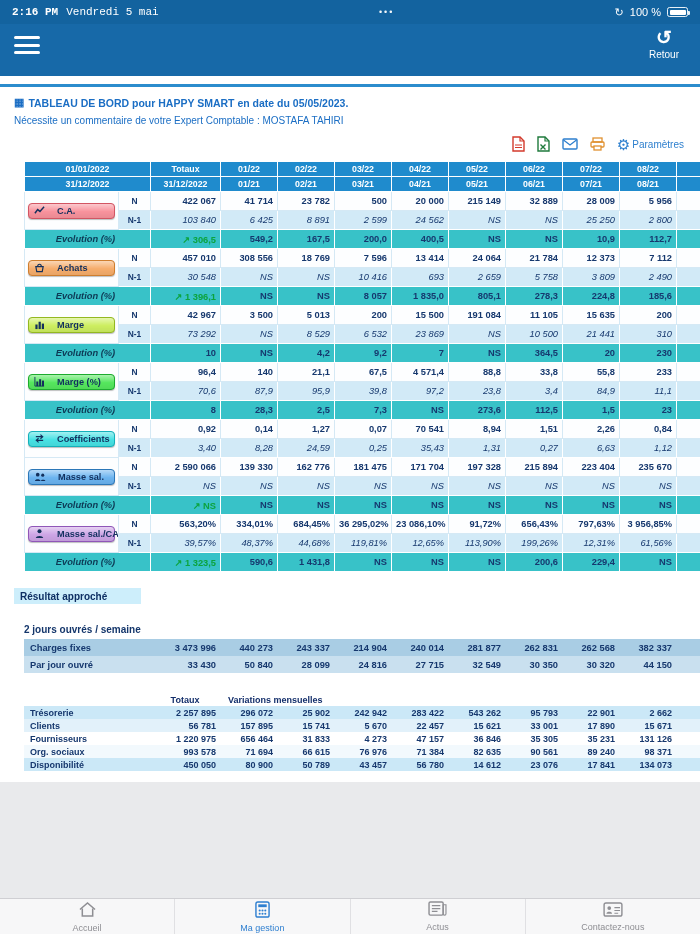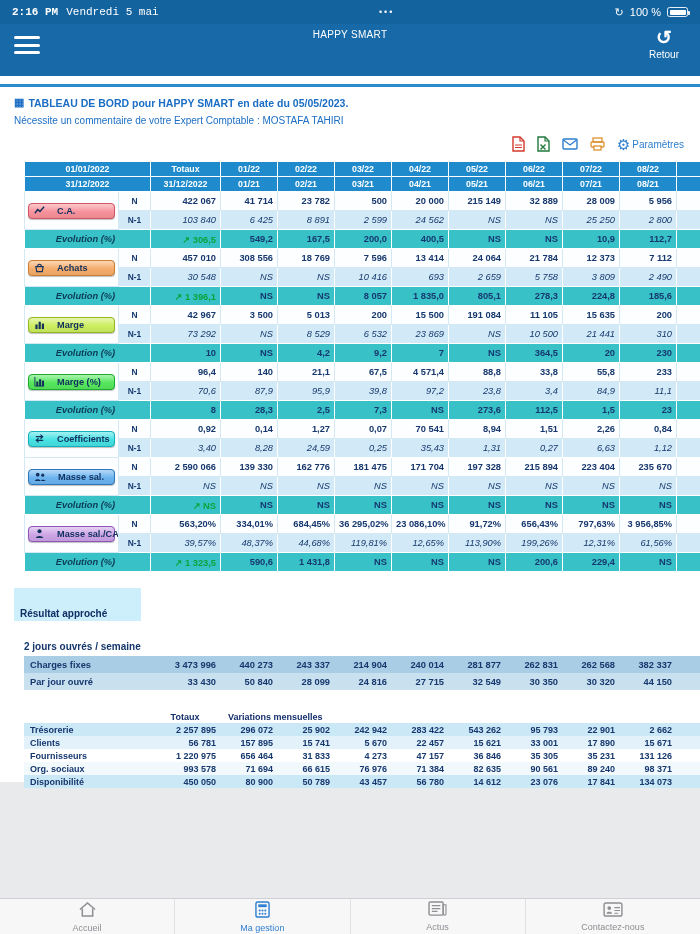--- a/index.html
+++ b/index.html
@@ -68,21 +68,21 @@
   .up-arrow{ font-weight:bold; }
   .metric-btn{
     display:flex; align-items:center; gap:12px; height:16px; padding:0 5px;
     border-radius:4px; font-size:9.2px; font-weight:bold; color:#12305e;
     border:1px solid var(--bd); cursor:pointer;
     background:linear-gradient(180deg, rgba(255,255,255,.5), rgba(255,255,255,0) 55%, rgba(0,0,0,.06)), var(--bg);
     box-shadow:0 1px 1px rgba(0,0,0,.25);
   }
   .m-ic{ display:flex; align-items:center; }
   
-  .result-title{ display:inline-block; margin:16px 0 0 14px; background:#cdeefb; color:#0e2f63; font-weight:bold; font-size:10px; padding:20px 34px 2px 6px; }
+  .result-title{ display:inline-block; margin:16px 0 0 14px; background:#cdeefb; color:#0e2f63; font-weight:bold; font-size:10px; padding:3px 34px 2px 6px; }
   .days-note{ margin:20px 0 4px 24px; color:#14366b; font-size:10px; font-weight:bold; }
   .sum-table tbody td{ height:17px; border:none; }
   .sum-label{ text-align:left !important; padding-left:6px !important; }
   
   .treasury-wrap{ margin-top:20px; }
   .tre-head td{ height:14px; border:none; background:#fff; color:#142f6b; font-weight:bold; font-size:9.5px; }
   .tre-tot{ text-align:center !important; }
   .tre-var{ text-align:left !important; padding-left:8px !important; }
   .tre-table tbody td{ height:13px; font-size:9px; border:none; }
   
@@ -115,21 +115,20 @@
       </span>
   </div>
 </div>
 
 <div class="nav-bar">
   <div class="hamburger">
       <span></span>
       <span></span>
       <span></span>
     </div>
-  <div class="nav-title">HAPPY SMART</div>
   <div class="back-group">
     <div class="back-icon">↺</div>
     <div class="back-label">Retour</div>
   </div>
 </div>
 
 <div class="content">
   <div class="blue-rule"></div>
 
   <div class="title-line">

